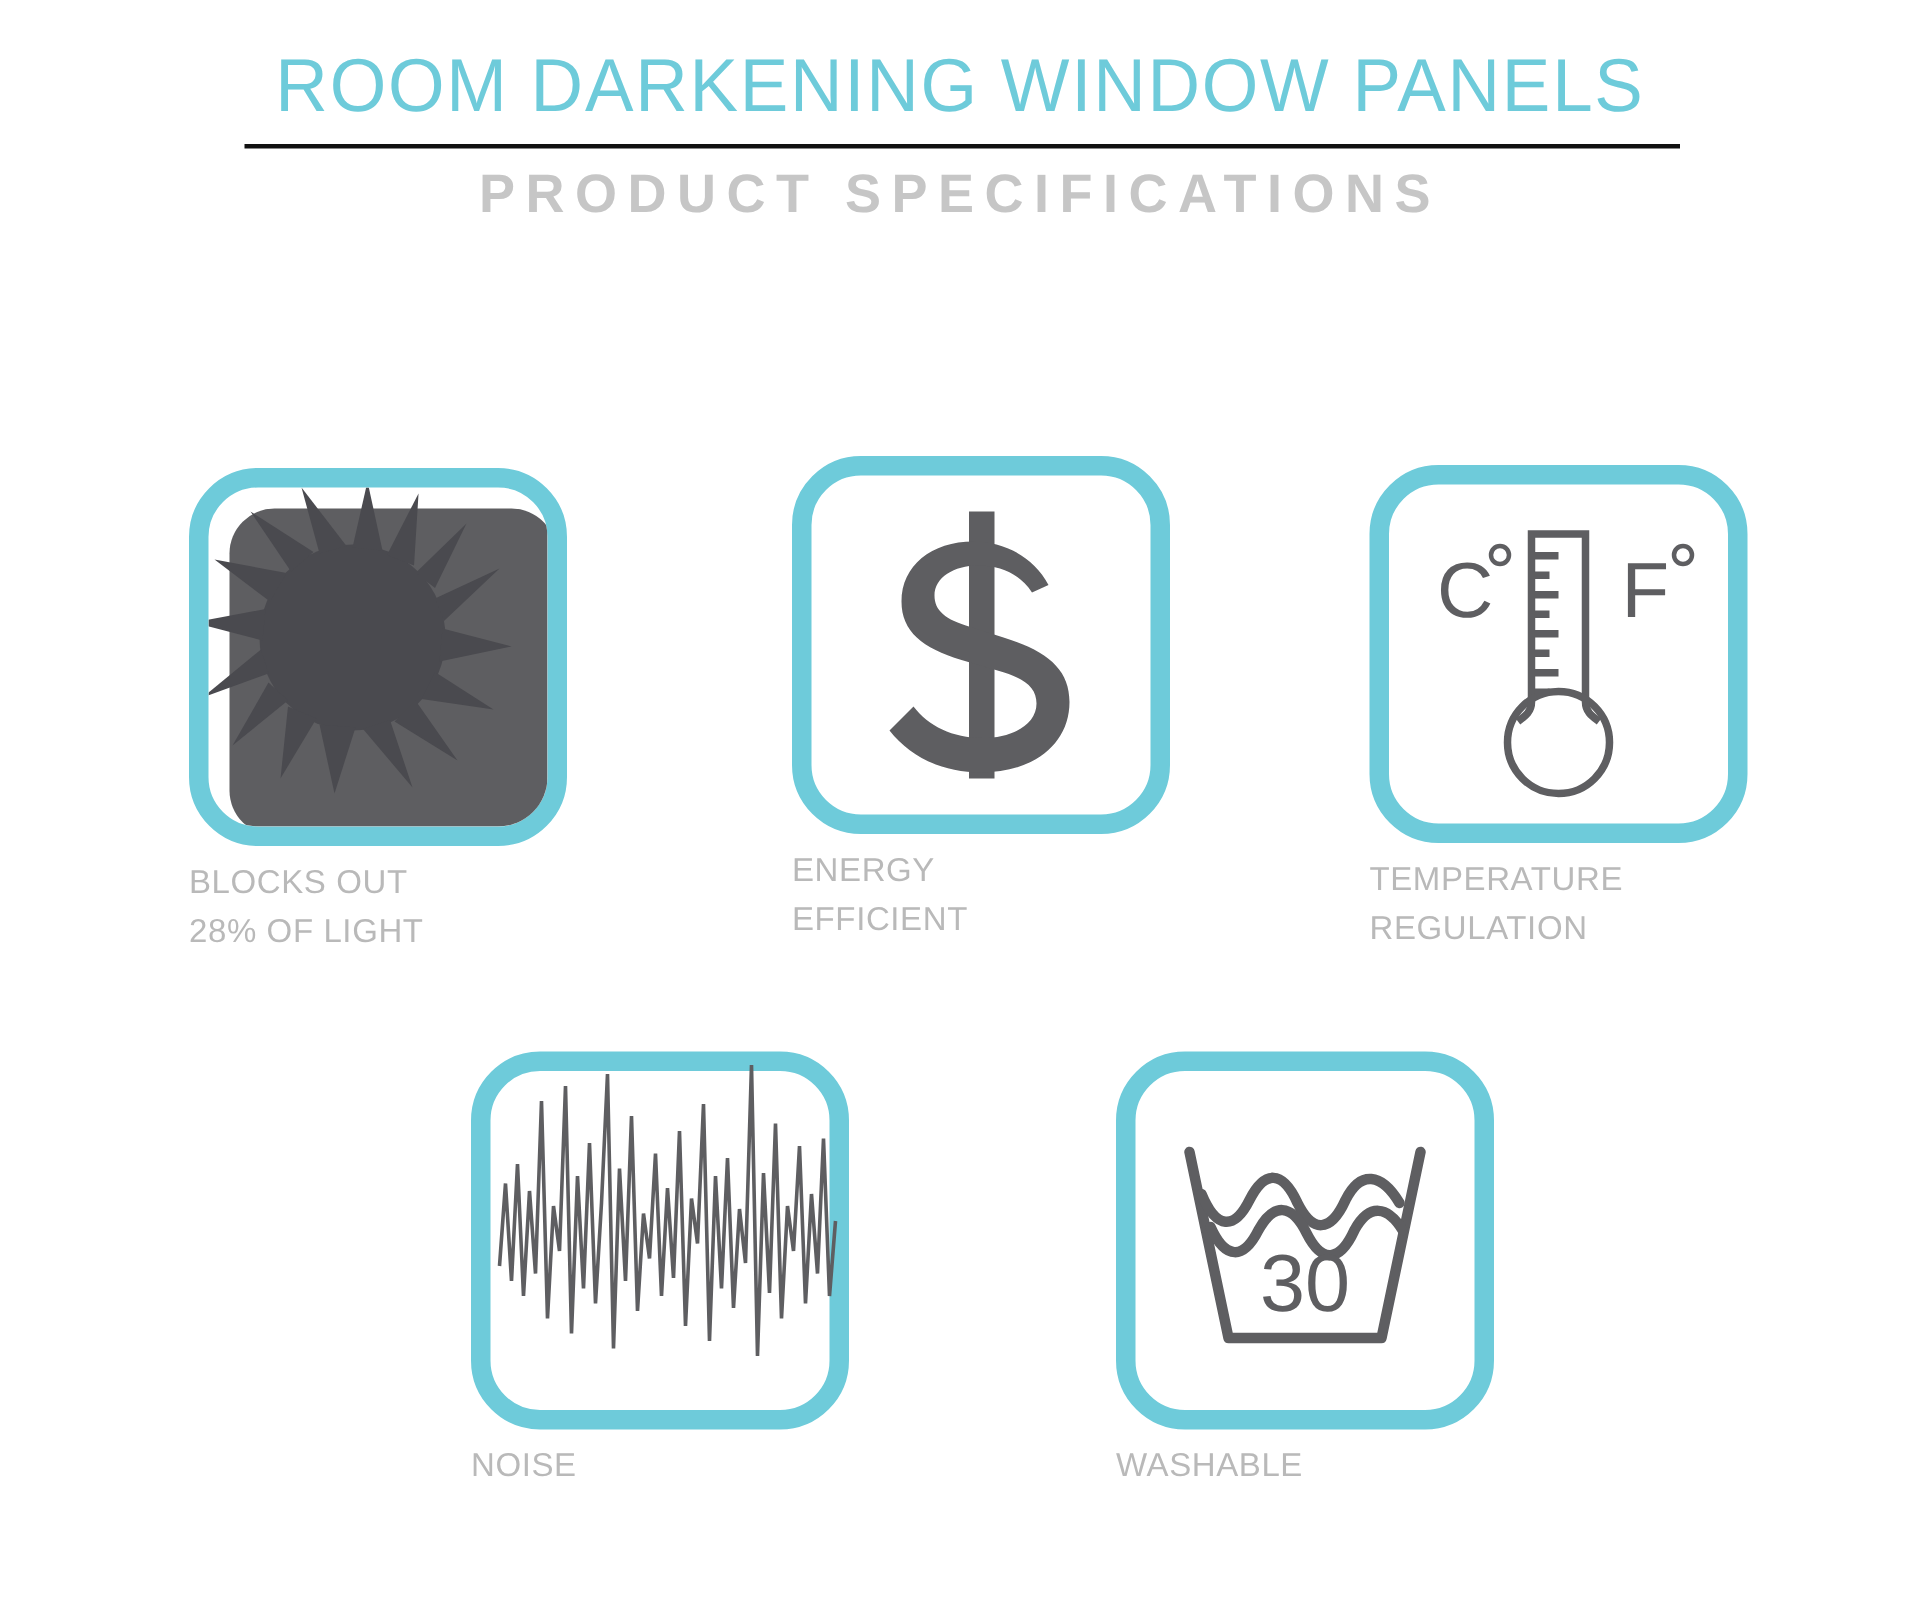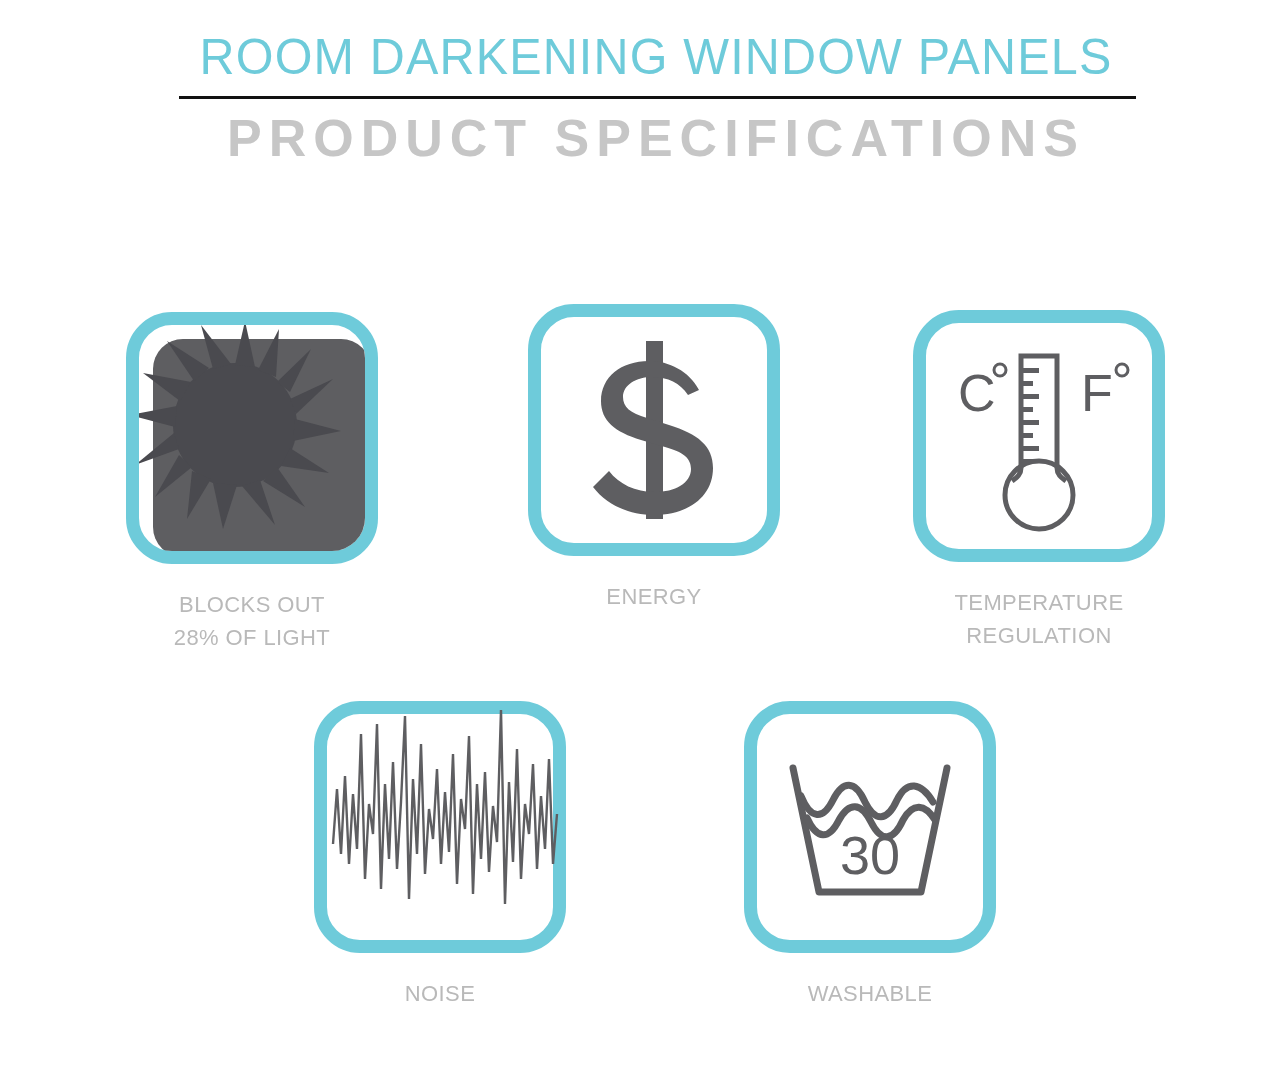--- a/index.html
+++ b/index.html
@@ -11,21 +11,21 @@
     height: 1073px;
     background: #ffffff;
     font-family: "Liberation Sans", sans-serif;
     overflow: hidden;
     position: relative;
   }
 
   
   .header {
     position: absolute;
-    left: 16px;
+    left: 0;
     top: 0;
     width: 1248px;
     height: 180px;
   }
   .title-main {
     position: absolute;
     left: 0;
     top: 28px;
     width: 1280px;
     text-align: center;
@@ -43,21 +43,21 @@
     width: 957px;
     height: 3px;
     background: #111111;
   }
   .title-sub {
     position: absolute;
     left: 0;
     top: 108px;
     width: 1280px;
     text-align: center;
-    font-size: 52px;
+    font-size: 36px;
     letter-spacing: 7px;
     color: #c6c6c6;
     font-weight: bold;
     white-space: nowrap;
   }
 
   
   .features {
     position: absolute;
     left: 0;
@@ -89,22 +89,21 @@
     overflow: hidden;
   }
   .tile-icon {
     position: absolute;
     left: 0;
     top: 0;
     width: 100%;
     height: 100%;
   }
   .caption {
-    margin-top: 24px;
-    text-align: center;
+    margin-top: 7px;
     font-size: 22px;
     line-height: 33px;
     color: #b9b9b9;
     letter-spacing: 0.4px;
   }
   .caption .l2 { display: block; }
 
   
   #feat-0 { left: 126px;  top: 312px; }
   #feat-1 { left: 528px;  top: 304px; }
@@ -191,20 +190,21 @@
                      C 89,96 82,90 82,80
                      C 82,68 95,60 111,60
                      C 127,60 139,66 147,78
                      Z"></path>
           </g>
         </svg>
       </div>
     </div>
     <div class="caption">
       <span>ENERGY</span>
+      <span class="l2">EFFICIENT</span>
     </div>
   </div>
 
   <div class="feature" id="feat-2">
     <div class="tile">
       <div class="tile-clip">
         <svg class="tile-icon" viewBox="0 0 226 226">
           <g stroke="#5E5E61" fill="none" stroke-width="5">
 
             <path d="M 95,145 L 95,33 L 131,33 L 131,145"></path>

